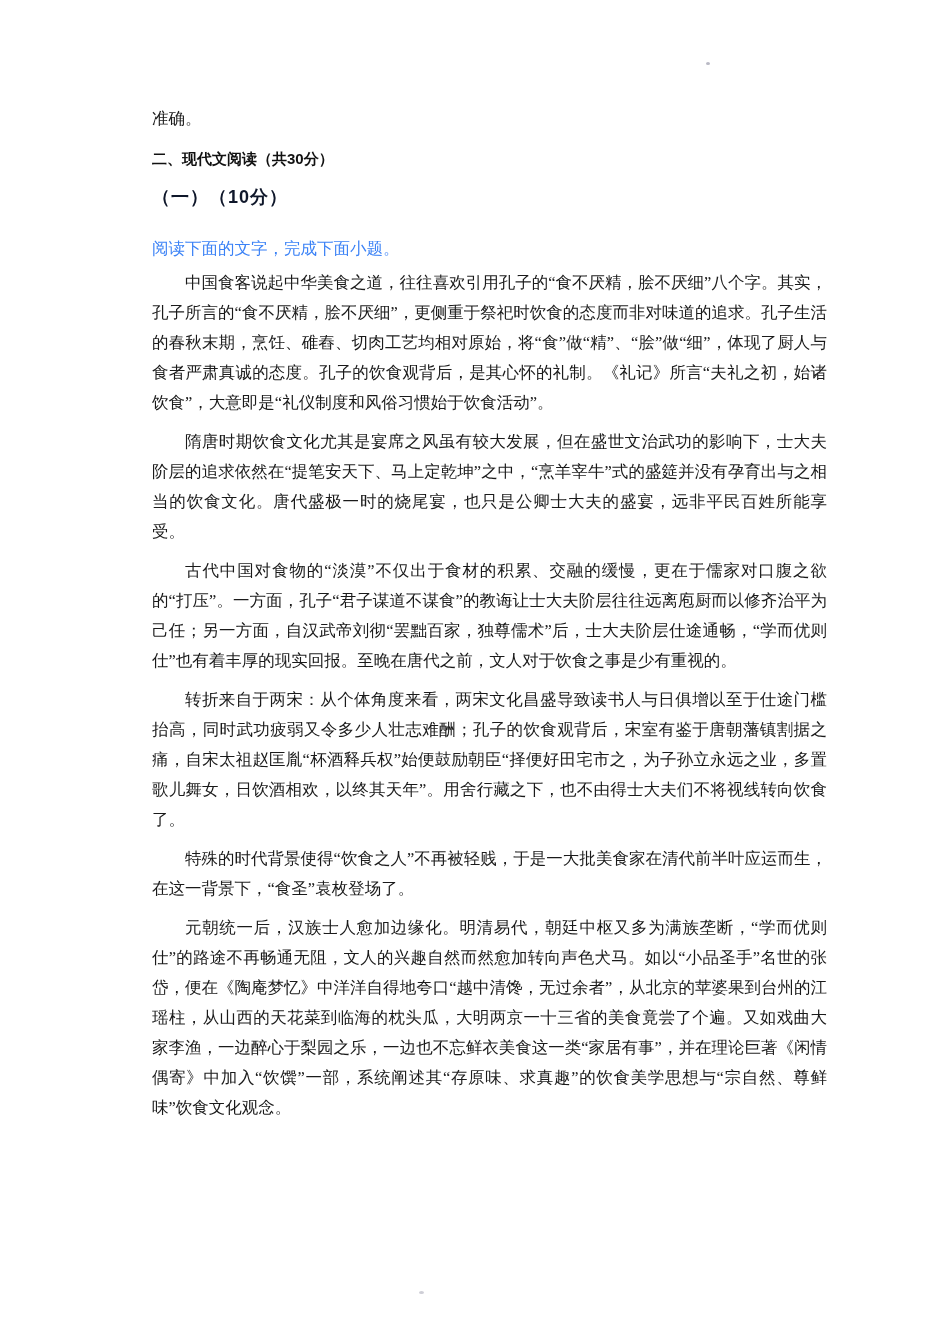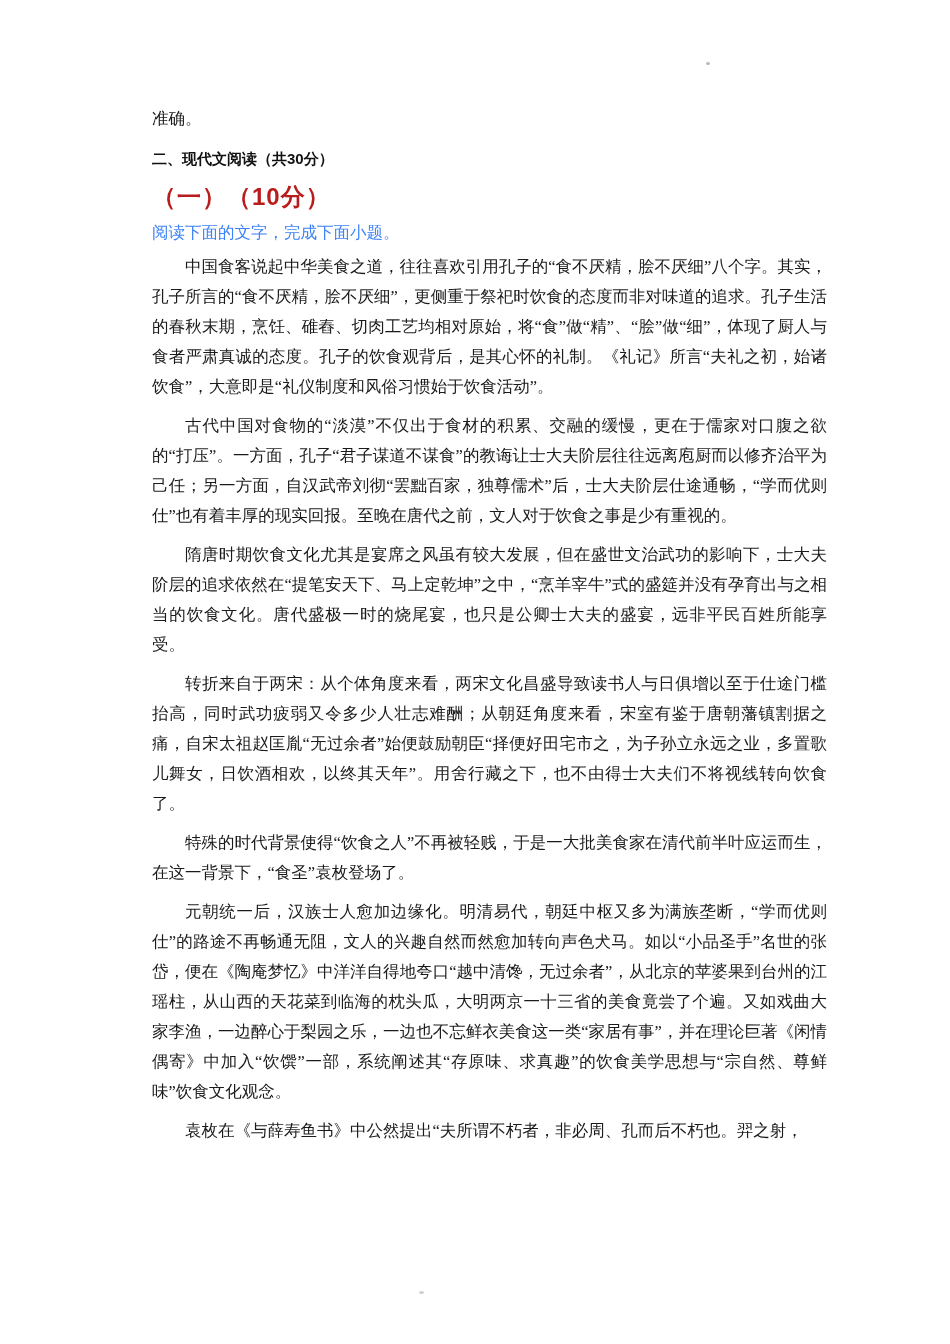--- a/index.html
+++ b/index.html
@@ -27,26 +27,26 @@
   .section-heading {
     font-family: "Liberation Sans", "DejaVu Sans", sans-serif;
     font-size: 15px;
     font-weight: 700;
     line-height: 26px;
     margin: 0 0 12px 0;
     color: #111111;
   }
   .subsection-heading {
     font-family: "Liberation Sans", "DejaVu Sans", sans-serif;
-    font-size: 24px;
+    font-size: 18px;
     font-weight: 700;
     line-height: 26px;
-    margin: 0 0 8px 0;
+    margin: 0 0 24px 0;
     letter-spacing: 1px;
-    color: #b91c1c;
+    color: #0f172a;
   }
   .instruction {
     font-size: 16.5px;
     line-height: 30px;
     margin: 0 0 4px 0;
     color: #3b82f6;
   }
   .para {
     font-size: 16.5px;
     line-height: 30px;
@@ -72,23 +72,22 @@
 
   <p class="continuation">准确。</p>
 
   <h2 class="section-heading">二、现代文阅读（共30分）</h2>
 
   <h3 class="subsection-heading">（一）（10分）</h3>
 
   <p class="instruction">阅读下面的文字，完成下面小题。</p>
 
   <p class="para">中国食客说起中华美食之道，往往喜欢引用孔子的“食不厌精，脍不厌细”八个字。其实，孔子所言的“食不厌精，脍不厌细”，更侧重于祭祀时饮食的态度而非对味道的追求。孔子生活的春秋末期，烹饪、碓舂、切肉工艺均相对原始，将“食”做“精”、“脍”做“细”，体现了厨人与食者严肃真诚的态度。孔子的饮食观背后，是其心怀的礼制。《礼记》所言“夫礼之初，始诸饮食”，大意即是“礼仪制度和风俗习惯始于饮食活动”。</p>
+  <p class="para">隋唐时期饮食文化尤其是宴席之风虽有较大发展，但在盛世文治武功的影响下，士大夫阶层的追求依然在“提笔安天下、马上定乾坤”之中，“烹羊宰牛”式的盛筵并没有孕育出与之相当的饮食文化。唐代盛极一时的烧尾宴，也只是公卿士大夫的盛宴，远非平民百姓所能享受。</p>
   <p class="para">古代中国对食物的“淡漠”不仅出于食材的积累、交融的缓慢，更在于儒家对口腹之欲的“打压”。一方面，孔子“君子谋道不谋食”的教诲让士大夫阶层往往远离庖厨而以修齐治平为己任；另一方面，自汉武帝刘彻“罢黜百家，独尊儒术”后，士大夫阶层仕途通畅，“学而优则仕”也有着丰厚的现实回报。至晚在唐代之前，文人对于饮食之事是少有重视的。</p>
-  <p class="para">隋唐时期饮食文化尤其是宴席之风虽有较大发展，但在盛世文治武功的影响下，士大夫阶层的追求依然在“提笔安天下、马上定乾坤”之中，“烹羊宰牛”式的盛筵并没有孕育出与之相当的饮食文化。唐代盛极一时的烧尾宴，也只是公卿士大夫的盛宴，远非平民百姓所能享受。</p>
-  <p class="para">转折来自于两宋：从个体角度来看，两宋文化昌盛导致读书人与日俱增以至于仕途门槛抬高，同时武功疲弱又令多少人壮志难酬；从朝廷角度来看，宋室有鉴于唐朝藩镇割据之痛，自宋太祖赵匡胤“无过余者”始便鼓励朝臣“择便好田宅市之，为子孙立永远之业，多置歌儿舞女，日饮酒相欢，以终其天年”。用舍行藏之下，也不由得士大夫们不将视线转向饮食了。</p>
+  <p class="para">转折来自于两宋：从个体角度来看，两宋文化昌盛导致读书人与日俱增以至于仕途门槛抬高，同时武功疲弱又令多少人壮志难酬；孔子的饮食观背后，宋室有鉴于唐朝藩镇割据之痛，自宋太祖赵匡胤“杯酒释兵权”始便鼓励朝臣“择便好田宅市之，为子孙立永远之业，多置歌儿舞女，日饮酒相欢，以终其天年”。用舍行藏之下，也不由得士大夫们不将视线转向饮食了。</p>
   <p class="para">特殊的时代背景使得“饮食之人”不再被轻贱，于是一大批美食家在清代前半叶应运而生，在这一背景下，“食圣”袁枚登场了。</p>
   <p class="para">元朝统一后，汉族士人愈加边缘化。明清易代，朝廷中枢又多为满族垄断，“学而优则仕”的路途不再畅通无阻，文人的兴趣自然而然愈加转向声色犬马。如以“小品圣手”名世的张岱，便在《陶庵梦忆》中洋洋自得地夸口“越中清馋，无过余者”，从北京的苹婆果到台州的江瑶柱，从山西的天花菜到临海的枕头瓜，大明两京一十三省的美食竟尝了个遍。又如戏曲大家李渔，一边醉心于梨园之乐，一边也不忘鲜衣美食这一类“家居有事”，并在理论巨著《闲情偶寄》中加入“饮馔”一部，系统阐述其“存原味、求真趣”的饮食美学思想与“宗自然、尊鲜味”饮食文化观念。</p>
-  <p class="para">袁枚在《与薛寿鱼书》中公然提出“夫所谓不朽者，非必周、孔而后不朽也。羿之射，</p>
 
 </div>
 
 <div class="scan-artifact artifact-top"></div>
 <div class="scan-artifact artifact-bottom"></div>
 
 </body></html>

